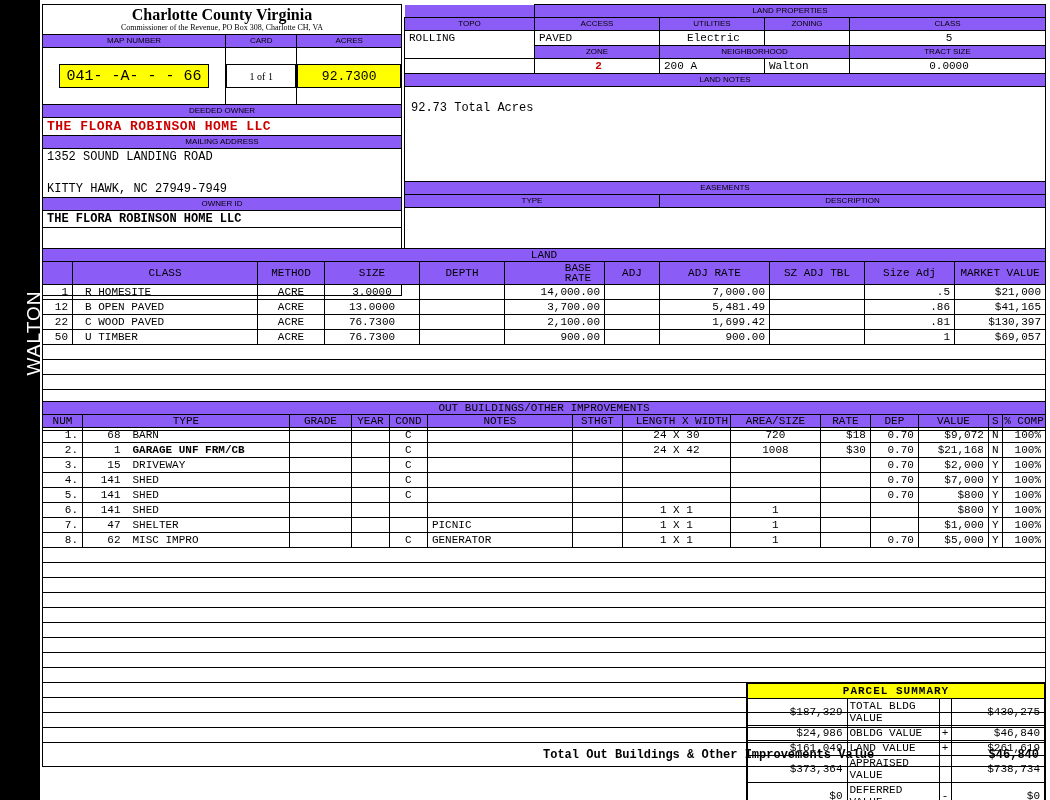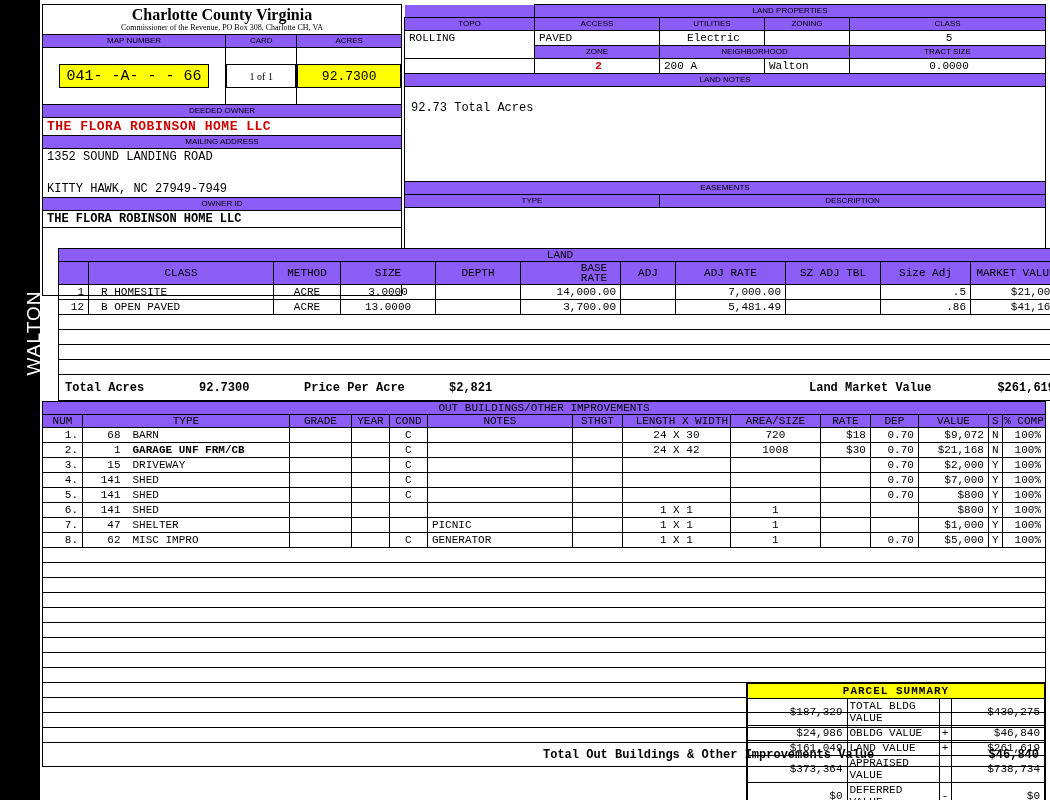--- a/index.html
+++ b/index.html
@@ -85,21 +85,21 @@
   .topright { position:absolute; left:362px; top:0; width:642px; }
 
   .landnotes-body {
     height:95px; vertical-align:top;
     font-family:"Liberation Mono", monospace; font-size:12px;
     padding:14px 0 0 6px;
   }
   .easements-body { height:60px; }
 
   
-  .landtbl { position:absolute; left:0; top:244px; width:864px;margin-left:16px; }
+  .landtbl { position:absolute; left:0; top:244px; width:864px; }
   .landtbl td { height:13px; font-family:"Liberation Mono", monospace; font-size:11px; }
 
   .totals-row {
     font-family:"Liberation Mono", monospace; font-size:12px; font-weight:bold;
   }
 
   
   .obtbl { position:absolute; left:0; top:397px; width:1004px; }
   .obtbl td { height:13px; font-family:"Liberation Mono", monospace; font-size:11px; }
 
@@ -270,20 +270,46 @@
           <td style="padding-left:12px;">B  OPEN PAVED</td>
           <td class="ctr">ACRE</td>
           <td class="ctr">13.0000</td>
           <td class="ctr">&nbsp;</td>
           <td class="rt">3,700.00</td>
           <td class="ctr">&nbsp;</td>
           <td class="rt">5,481.49</td>
           <td class="ctr">&nbsp;</td>
           <td class="rt">.86</td>
           <td class="rt">$41,165</td>
+        </tr>
+        <tr>
+          <td class="rt">22</td>
+          <td style="padding-left:12px;">C  WOOD PAVED</td>
+          <td class="ctr">ACRE</td>
+          <td class="ctr">76.7300</td>
+          <td class="ctr">&nbsp;</td>
+          <td class="rt">2,100.00</td>
+          <td class="ctr">&nbsp;</td>
+          <td class="rt">1,699.42</td>
+          <td class="ctr">&nbsp;</td>
+          <td class="rt">.81</td>
+          <td class="rt">$130,397</td>
+        </tr>
+        <tr>
+          <td class="rt">50</td>
+          <td style="padding-left:12px;">U  TIMBER</td>
+          <td class="ctr">ACRE</td>
+          <td class="ctr">76.7300</td>
+          <td class="ctr">&nbsp;</td>
+          <td class="rt">900.00</td>
+          <td class="ctr">&nbsp;</td>
+          <td class="rt">900.00</td>
+          <td class="ctr">&nbsp;</td>
+          <td class="rt">1</td>
+          <td class="rt">$69,057</td>
         </tr>
 
         <tr>
               <td colspan="11">&nbsp;</td>
             </tr>
         <tr>
               <td colspan="11">&nbsp;</td>
             </tr>
         <tr>
               <td colspan="11">&nbsp;</td>

